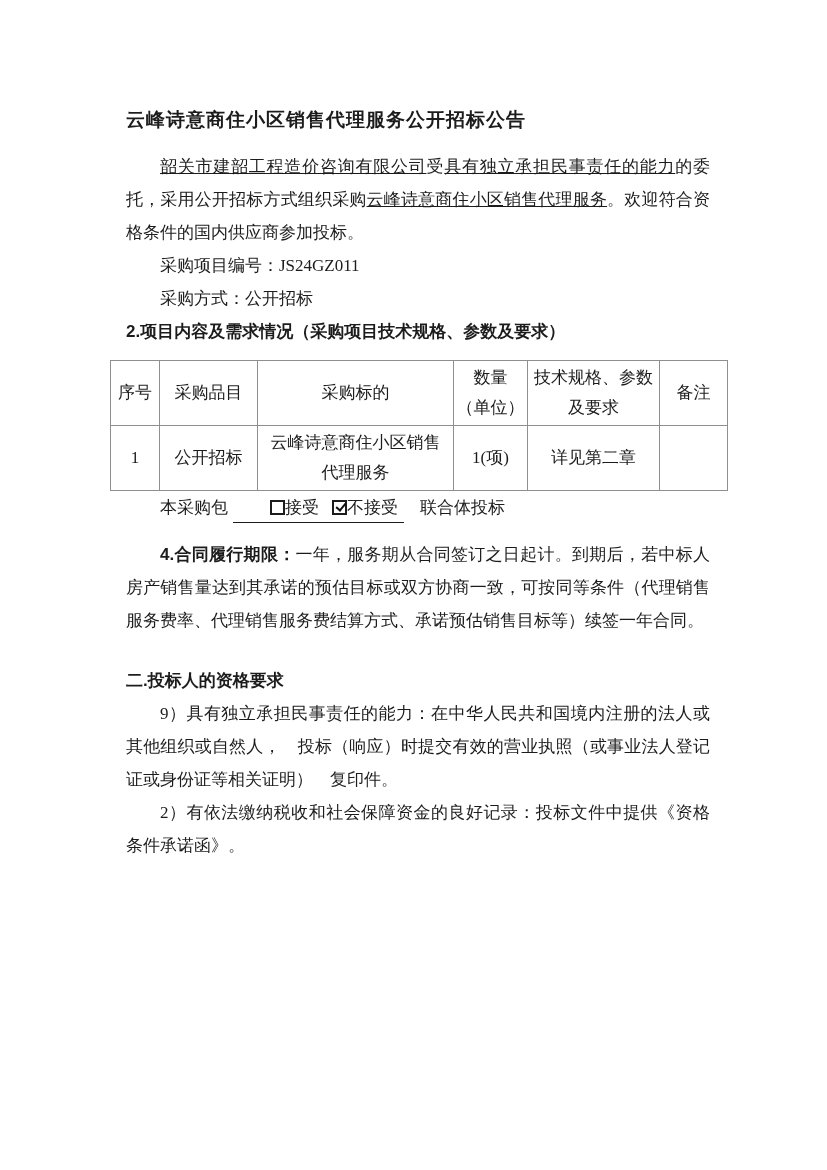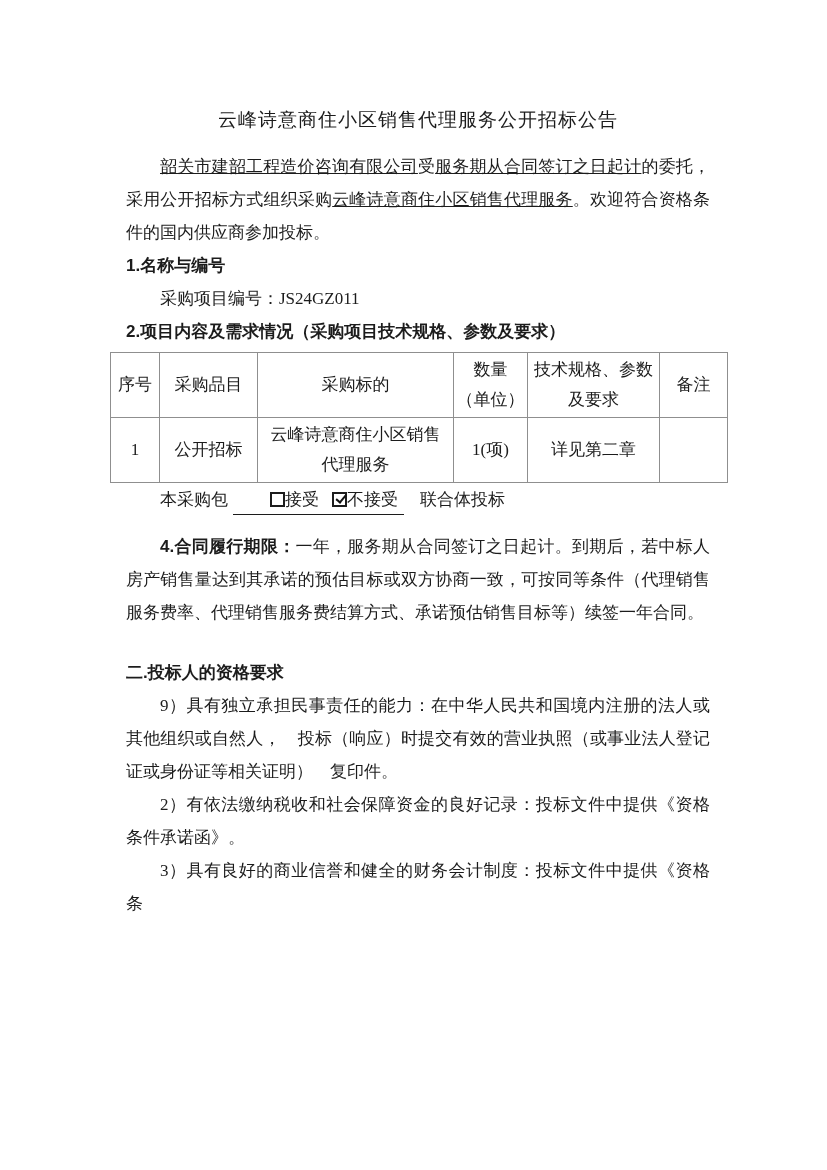--- a/index.html
+++ b/index.html
@@ -8,22 +8,22 @@
     font-family: "Liberation Serif", serif;
     color: #1c1c1c;
     overflow: hidden;
   }
   .page {
     box-sizing: border-box;
     width: 827px; height: 1170px;
     padding: 104px 117px 0 126px;
   }
   .doc-title {
-    font-size: 19px; font-weight: normal;
-    text-align: center;
+    font-size: 19px; font-weight: bold;
+    text-align: left;
     line-height: 32px;
     margin: 0 0 14px 0;
     letter-spacing: 1px;
   }
   p.body-par {
     margin: 0;
     font-size: 17px;
     line-height: 33px;
     text-align: justify;
   }
@@ -32,21 +32,21 @@
     font-family: "Liberation Sans", sans-serif;
     font-weight: bold;
     font-size: 17px;
   }
   .u-seg { text-decoration: underline; text-decoration-color: #1c1c1c; }
   
   table.spec {
     border-collapse: collapse;
     table-layout: fixed;
     width: 617px;
-    margin: 4px 0 0 -16px;
+    margin: 12px 0 0 -16px;
     font-size: 17px;
   }
   table.spec td {
     border: 1px solid #8f8f8f;
     text-align: center;
     vertical-align: middle;
     padding: 2px 2px;
     line-height: 30px;
     white-space: pre-line;
     overflow: hidden;
@@ -84,24 +84,24 @@
   .sec2-heading { margin-top: 27px !important; }
   b.inline-hd { font-family: "Liberation Sans", sans-serif; }
 </style>
 </head>
 <body>
 
 <div class="page">
 
   <h1 class="doc-title">云峰诗意商住小区销售代理服务公开招标公告</h1>
 
-  <p class="body-par indent"><span class="u-seg">韶关市建韶工程造价咨询有限公司</span><span>受</span><span class="u-seg">服务期从合同签订之日起计</span><span>的委托，采用公开招标方式组织采购</span><span class="u-seg">云峰诗意商住小区销售代理服务</span><span>。欢迎符合资格条件的国内供应商参加投标。</span></p>
+  <p class="body-par indent"><span class="u-seg">韶关市建韶工程造价咨询有限公司</span><span>受</span><span class="u-seg">具有独立承担民事责任的能力</span><span>的委托，采用公开招标方式组织采购</span><span class="u-seg">云峰诗意商住小区销售代理服务</span><span>。欢迎符合资格条件的国内供应商参加投标。</span></p>
 
-  <p class="body-par hd">1.名称与编号</p>
   <p class="body-par indent">采购项目编号：JS24GZ011</p>
+  <p class="body-par indent">采购方式：公开招标</p>
   <p class="body-par hd">2.项目内容及需求情况（采购项目技术规格、参数及要求）</p>
 
   <table class="spec">
     <colgroup>
       <col style="width:49px">
         <col style="width:98px">
         <col style="width:196px">
       <col style="width:74px">
         <col style="width:132px">
         <col style="width:68px">
@@ -130,15 +130,14 @@
   </table>
 
   <p class="body-par indent consortium"><span>本采购包</span><span class="u-group"><span class="cb"></span><span>接受</span><span class="cb checked cb-second"></span><span>不接受</span></span><span>联合体投标</span></p>
 
   <p class="body-par indent clause3"><b class="inline-hd">4.合同履行期限：</b><span>一年，服务期从合同签订之日起计。到期后，若中标人房产销售量达到其承诺的预估目标或双方协商一致，可按同等条件（代理销售服务费率、代理销售服务费结算方式、承诺预估销售目标等）续签一年合同。</span></p>
 
   <p class="body-par hd sec2-heading">二.投标人的资格要求</p>
 
   <p class="body-par indent">9）具有独立承担民事责任的能力：在中华人民共和国境内注册的法人或其他组织或自然人，　投标（响应）时提交有效的营业执照（或事业法人登记证或身份证等相关证明）　复印件。</p>
   <p class="body-par indent">2）有依法缴纳税收和社会保障资金的良好记录：投标文件中提供《资格条件承诺函》。</p>
-  <p class="body-par indent">3）具有良好的商业信誉和健全的财务会计制度：投标文件中提供《资格条</p>
 
 </div>
 
 </body></html>

